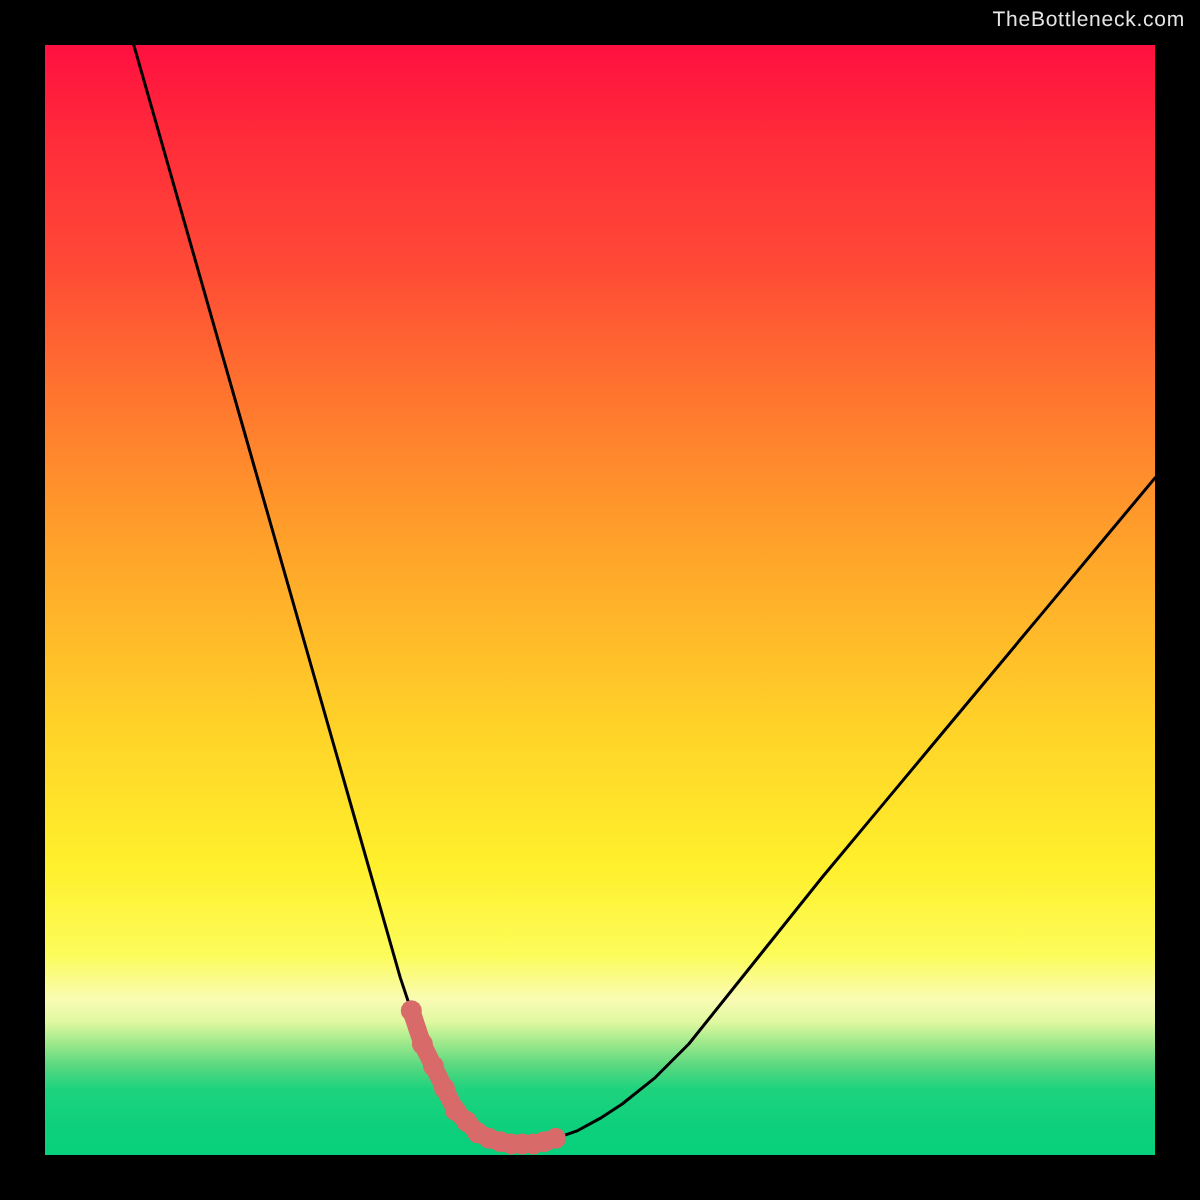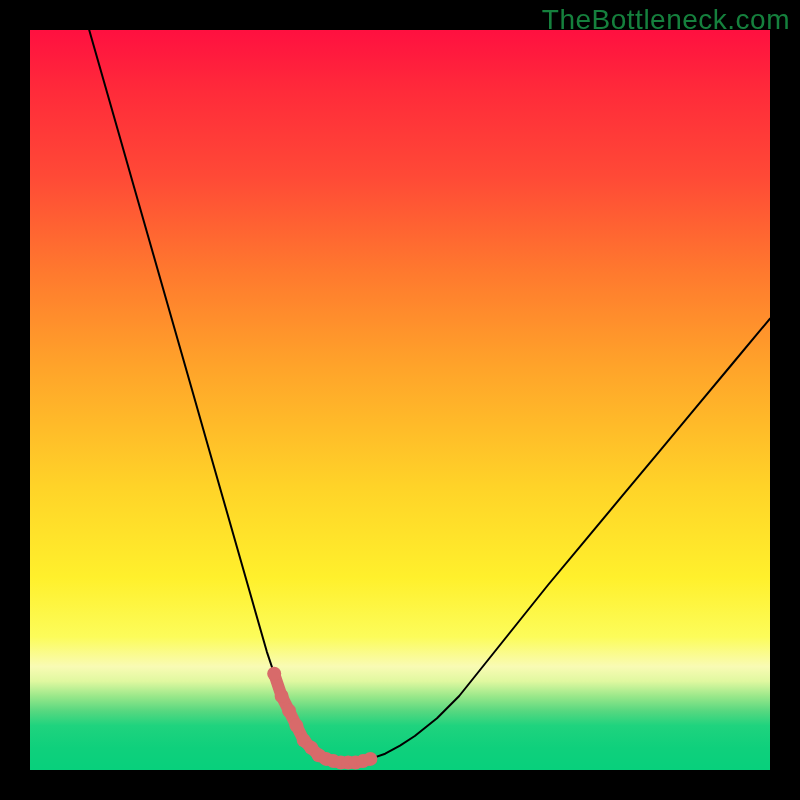--- a/index.html
+++ b/index.html
@@ -47,22 +47,22 @@
     left: 0;
     top: 0;
     width: 740px;
     height: 740px;
     display: block;
   }
   .watermark {
     position: absolute;
     top: 4px;
     right: 10px;
-    color: #15803d;
-    font-size: 28px;
+    color: #e5e5e5;
+    font-size: 14px;
     letter-spacing: 0.5px;
     user-select: none;
   }
 </style>
 </head>
 <body>
 
 <div class="stage">
   <div class="plot">
     <svg viewBox="0 0 740 740">

